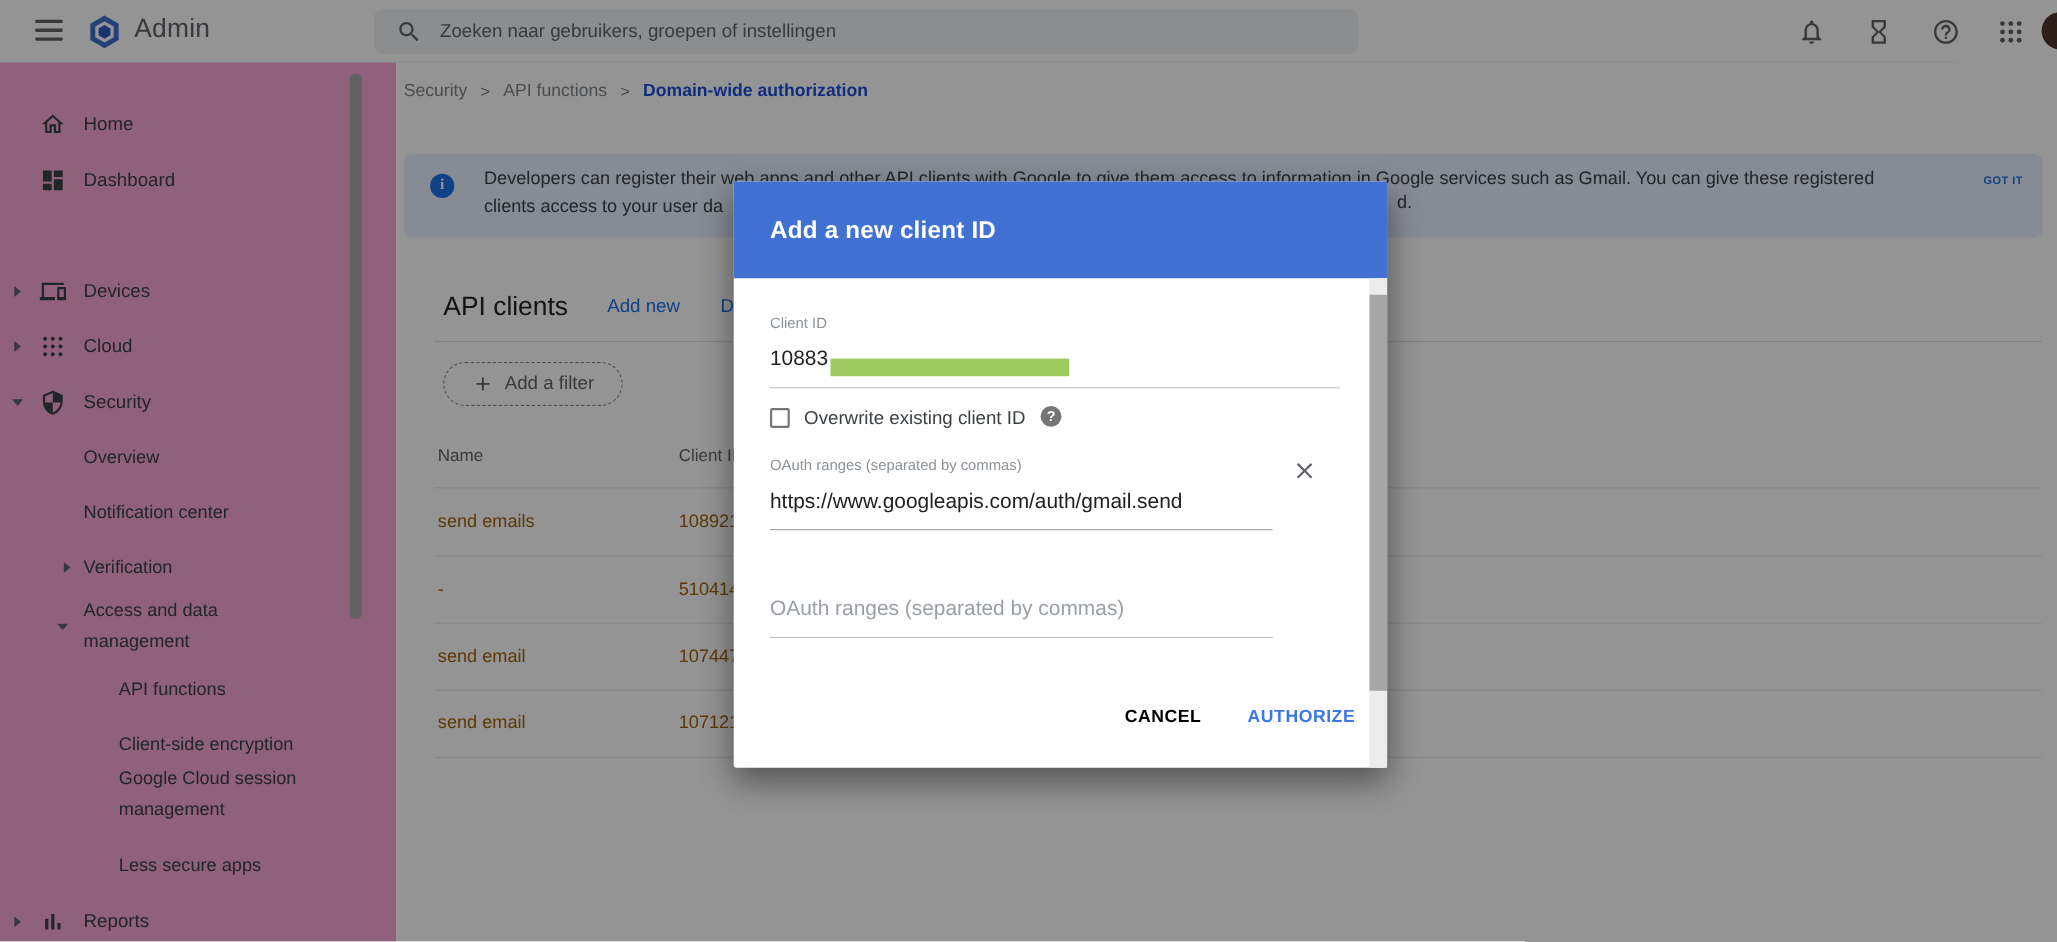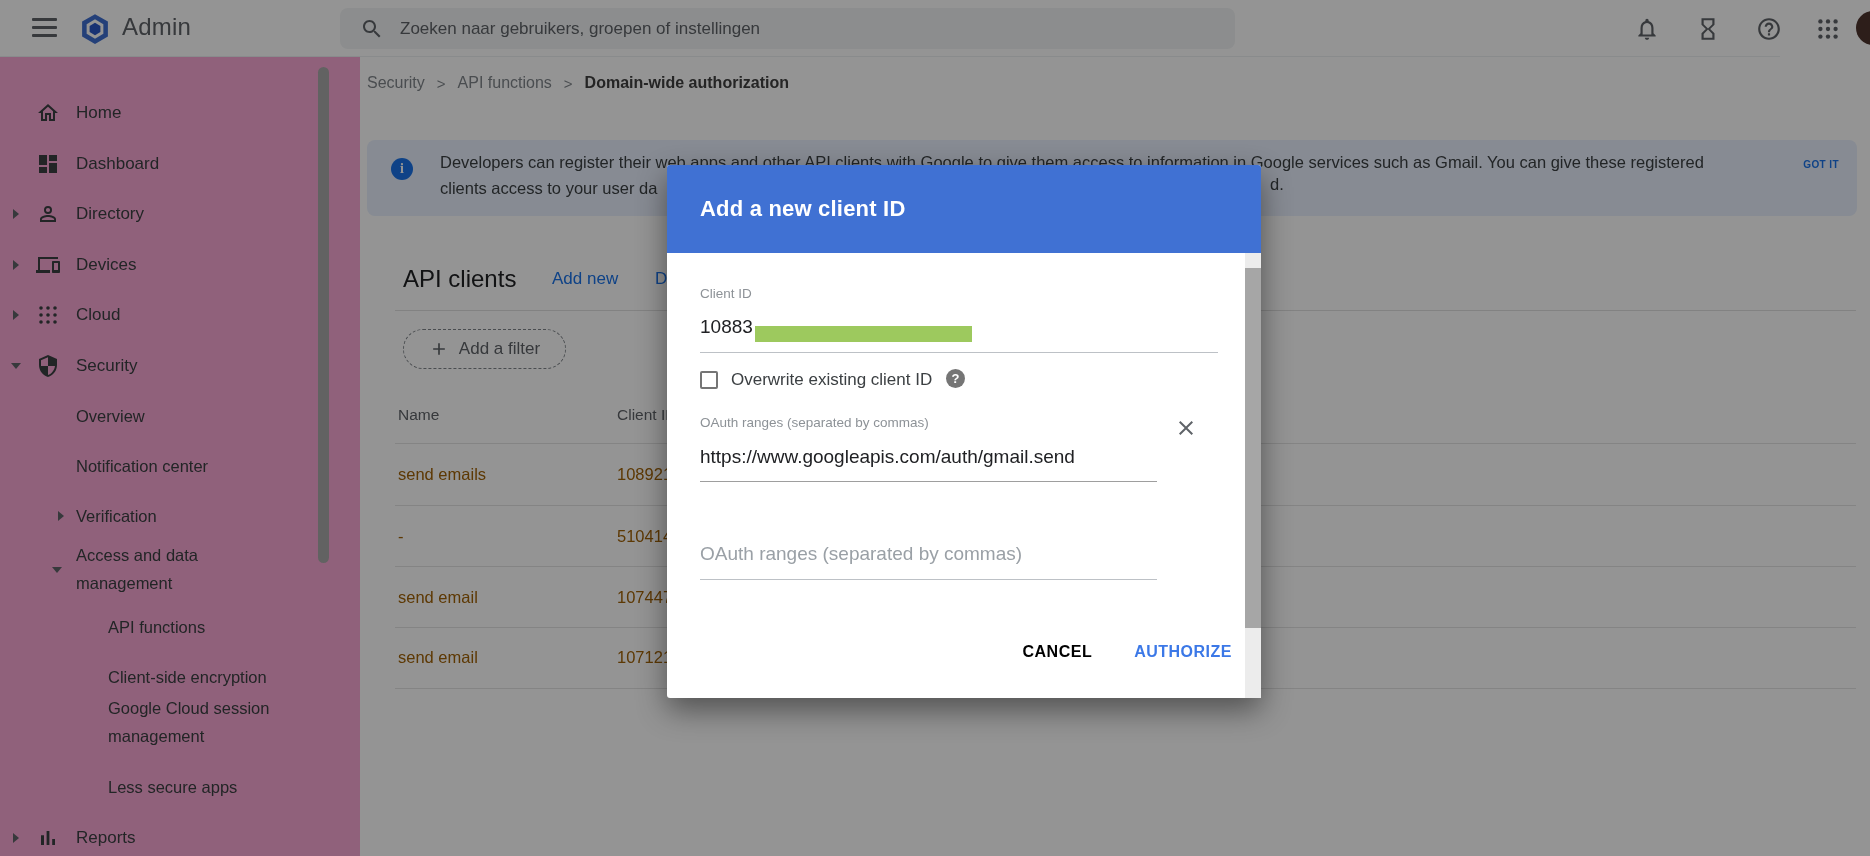--- a/index.html
+++ b/index.html
@@ -34,21 +34,21 @@
   .lv1 .caret-r { left:58px; }
   .twoline { height:58px; align-items:flex-start; }
   .twoline .lbl { line-height:28px; }
   .sb-scroll { position:absolute; left:318px; top:10px; width:11px; height:496px; background:#a9a9a9; border-radius:6px; }
 
   
   .main { position:absolute; top:57px; left:360px; width:1510px; height:799px; background:#fff; z-index:1; }
   .crumbs { position:absolute; left:7px; top:17px; display:flex; align-items:center; gap:12px; font-size:16px; color:#80868b; }
   .crumb { cursor:pointer; }
   .crumb-sep { color:#80868b; font-size:15px; }
-  .crumb-last { color:#404040; font-weight:bold; }
+  .crumb-last { color:#1d4ed8; font-weight:bold; }
 
   .banner { position:absolute; left:7px; top:83px; width:1490px; height:76px; background:var(--banner-bg,#e8f0fe); border-radius:8px; }
   .info-icon { position:absolute; left:24px; top:18px; width:22px; height:22px; border-radius:50%; background:#1a73e8; color:#fff; font-size:14px; font-weight:bold; text-align:center; line-height:22px; font-family:"Liberation Serif",serif; }
   .banner-text { position:absolute; left:73px; top:10px; width:1340px; font-size:16.5px; line-height:25.5px; color:#3c4043; }
   .banner-tail { position:absolute; left:903px; top:35px; font-size:16.5px; color:#3c4043; }
   .gotit { position:absolute; right:18px; top:19px; font-size:10px; font-weight:bold; letter-spacing:.4px; color:var(--link-blue,#1a73e8); cursor:pointer; }
 
   .heading { position:absolute; left:43px; top:208px; font-size:24px; color:#202124; }
   .link-addnew { position:absolute; left:192px; top:212px; font-size:17px; color:var(--link-blue,#1a73e8); cursor:pointer; }
   .link-more { position:absolute; left:295px; top:212px; font-size:17px; color:var(--link-blue,#1a73e8); cursor:pointer; }
@@ -141,27 +141,20 @@
       <span class="lbl">Home</span>
     </div>
 
     <div class="nav-item" style="top:82px">
       <svg class="ic" width="24" height="24" viewBox="0 0 24 24">
           <path fill="#3c4043" d="M3 13h8V3H3v10zm0 8h8v-6H3v6zm10 0h8V11h-8v10zm0-18v6h8V3h-8z"></path>
         </svg>
       <span class="lbl">Dashboard</span>
     </div>
 
-    <div class="nav-item" style="top:132px">
-      <span class="caret-r"></span>
-      <svg class="ic" width="24" height="24" viewBox="0 0 24 24">
-          <path fill="#3c4043" d="M12 5.9a2.1 2.1 0 110 4.2 2.1 2.1 0 010-4.2m0 9c2.97 0 6.1 1.46 6.1 2.1v1.1H5.9V17c0-.64 3.13-2.1 6.1-2.1M12 4a4 4 0 100 8 4 4 0 000-8zm0 9c-2.67 0-8 1.34-8 4v3h16v-3c0-2.66-5.33-4-8-4z"></path>
-        </svg>
-      <span class="lbl">Directory</span>
-    </div>
 
     <div class="nav-item" style="top:183px">
       <span class="caret-r"></span>
       <svg class="ic" width="24" height="24" viewBox="0 0 24 24">
           <path fill="#3c4043" d="M4 6h18V4H2v13H0v3h14v-3H4V6zm19 2h-6c-.55 0-1 .45-1 1v10c0 .55.45 1 1 1h6c.55 0 1-.45 1-1V9c0-.55-.45-1-1-1zm-1 9h-4v-7h4v7z"></path>
         </svg>
       <span class="lbl">Devices</span>
     </div>
 
     <div class="nav-item" style="top:233px">

